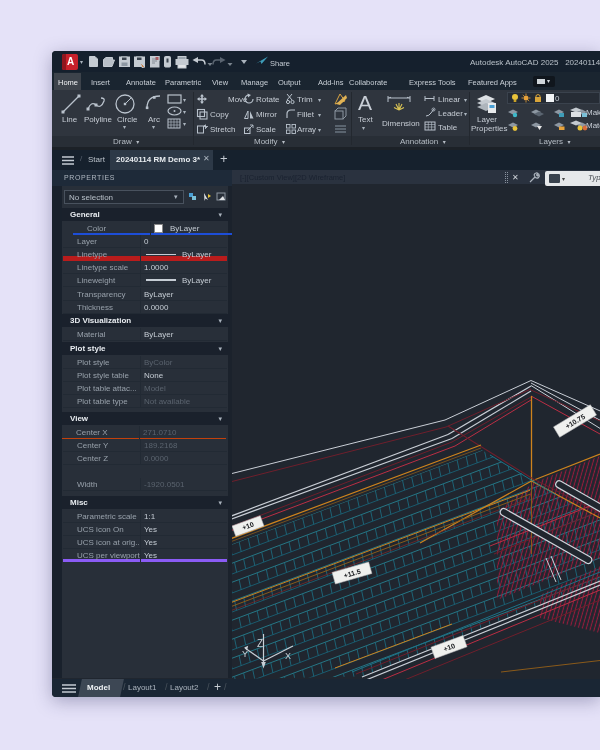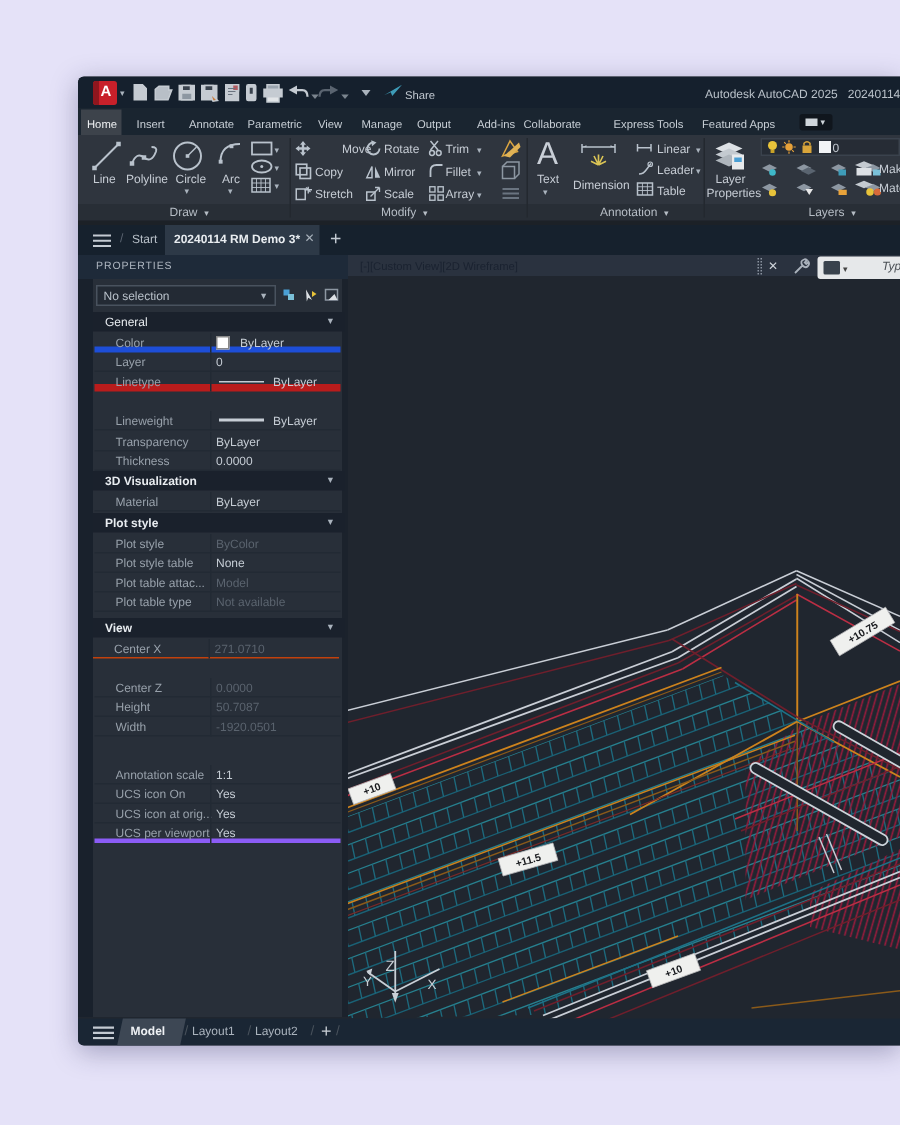--- a/index.html
+++ b/index.html
@@ -300,39 +300,44 @@
       <rect x="1" y="2" width="4" height="4" fill="#4a9fd4"></rect>
       <rect x="4" y="5" width="4" height="4" fill="#7ac0d8"></rect>
 <path d="M16 2 L20 9 L17.5 7.5 L16.5 10 Z" fill="#dde1e5"></path>
       <path d="M20 3 L23 5 L20 7" fill="#e8c33a"></path>
 <rect x="29" y="2" width="8" height="7" fill="none" stroke="#8d97a2"></rect>
       <path d="M31 9 L35 5 L37 9 Z" fill="#dde1e5"></path>
     </svg>
 
 <div class="abs" style="left:0;top:119px;width:0;height:0"></div>
 <div style="position:absolute;left:10px;top:157.0px;width:168px;height:13px;background:#1a212c">
-<div style="position:absolute;left:8px;top:0;font-size:8px;line-height:13px;color:#e8ecf0;font-weight:normal">General</div>
+<div style="position:absolute;left:8px;top:0;font-size:8px;line-height:13px;color:#e8ecf0;font-weight:bold">General</div>
 <div style="position:absolute;right:8px;top:0;font-size:7px;line-height:13px;color:#aab3bd">▾</div>
     </div>
-<div style="position:absolute;left:11px;top:171.0px;width:164px;height:13px;border-bottom:4px solid #1d4ed8">
+<div style="position:absolute;left:21px;top:171.0px;width:164px;height:13px;border-bottom:2px solid #1d4ed8">
 <div style="position:absolute;left:14px;top:0;width:64px;height:13px;font-size:8px;line-height:13px;color:#98a1ab;overflow:hidden;white-space:nowrap">Color</div>
 <div style="position:absolute;left:77px;top:0;width:1px;height:13px;background:#222a34"></div>
 <div style="position:absolute;left:81px;top:0;width:83px;height:13px;font-size:8px;line-height:13px;color:#c6cdd5;white-space:nowrap;overflow:hidden"><span style="padding-left:16px">ByLayer</span></div>
       <div style="position:absolute;left:81px;top:2px;width:9px;height:9px;background:#fff;border:1px solid #888"></div>
     </div>
 <div style="position:absolute;left:11px;top:184.1px;width:164px;height:13px;border-bottom:1px solid #222a34">
 <div style="position:absolute;left:14px;top:0;width:64px;height:13px;font-size:8px;line-height:13px;color:#98a1ab;overflow:hidden;white-space:nowrap">Layer</div>
 <div style="position:absolute;left:77px;top:0;width:1px;height:13px;background:#222a34"></div>
 <div style="position:absolute;left:81px;top:0;width:83px;height:13px;font-size:8px;line-height:13px;color:#c6cdd5;white-space:nowrap;overflow:hidden">0</div>
     </div>
 <div style="position:absolute;left:11px;top:197.2px;width:164px;height:13px;border-bottom:5px solid #b91c1c">
 <div style="position:absolute;left:14px;top:0;width:64px;height:13px;font-size:8px;line-height:13px;color:#98a1ab;overflow:hidden;white-space:nowrap">Linetype</div>
 <div style="position:absolute;left:77px;top:0;width:1px;height:13px;background:#222a34"></div>
 <div style="position:absolute;left:81px;top:0;width:83px;height:13px;font-size:8px;line-height:13px;color:#c6cdd5;white-space:nowrap;overflow:hidden"><span style="padding-left:38px">ByLayer</span></div>
       <div style="position:absolute;left:83px;top:6px;width:30px;height:1px;background:#c6cdd5"></div>
+    </div>
+<div style="position:absolute;left:11px;top:210.3px;width:164px;height:13px;border-bottom:1px solid #222a34">
+<div style="position:absolute;left:14px;top:0;width:64px;height:13px;font-size:8px;line-height:13px;color:#98a1ab;overflow:hidden;white-space:nowrap">Linetype scale</div>
+<div style="position:absolute;left:77px;top:0;width:1px;height:13px;background:#222a34"></div>
+<div style="position:absolute;left:81px;top:0;width:83px;height:13px;font-size:8px;line-height:13px;color:#c6cdd5;white-space:nowrap;overflow:hidden">1.0000</div>
     </div>
 <div style="position:absolute;left:11px;top:223.4px;width:164px;height:13px;border-bottom:1px solid #222a34">
 <div style="position:absolute;left:14px;top:0;width:64px;height:13px;font-size:8px;line-height:13px;color:#98a1ab;overflow:hidden;white-space:nowrap">Lineweight</div>
 <div style="position:absolute;left:77px;top:0;width:1px;height:13px;background:#222a34"></div>
 <div style="position:absolute;left:81px;top:0;width:83px;height:13px;font-size:8px;line-height:13px;color:#c6cdd5;white-space:nowrap;overflow:hidden"><span style="padding-left:38px">ByLayer</span></div>
       <div style="position:absolute;left:83px;top:5px;width:30px;height:2px;background:#c6cdd5"></div>
     </div>
 <div style="position:absolute;left:11px;top:236.5px;width:164px;height:13px;border-bottom:1px solid #222a34">
 <div style="position:absolute;left:14px;top:0;width:64px;height:13px;font-size:8px;line-height:13px;color:#98a1ab;overflow:hidden;white-space:nowrap">Transparency</div>
 <div style="position:absolute;left:77px;top:0;width:1px;height:13px;background:#222a34"></div>
@@ -378,37 +383,41 @@
     </div>
 <div style="position:absolute;left:10px;top:360.5px;width:168px;height:13px;background:#1a212c">
 <div style="position:absolute;left:8px;top:0;font-size:8px;line-height:13px;color:#e8ecf0;font-weight:bold">View</div>
 <div style="position:absolute;right:8px;top:0;font-size:7px;line-height:13px;color:#aab3bd">▾</div>
     </div>
 <div style="position:absolute;left:10px;top:374.5px;width:164px;height:13px;border-bottom:1px solid #c2410c">
 <div style="position:absolute;left:14px;top:0;width:64px;height:13px;font-size:8px;line-height:13px;color:#98a1ab;overflow:hidden;white-space:nowrap">Center X</div>
 <div style="position:absolute;left:77px;top:0;width:1px;height:13px;background:#222a34"></div>
 <div style="position:absolute;left:81px;top:0;width:83px;height:13px;font-size:8px;line-height:13px;color:#5a636e;white-space:nowrap;overflow:hidden">271.0710</div>
     </div>
+<div style="position:absolute;left:11px;top:387.6px;width:164px;height:13px;border-bottom:1px solid #222a34">
+<div style="position:absolute;left:14px;top:0;width:64px;height:13px;font-size:8px;line-height:13px;color:#98a1ab;overflow:hidden;white-space:nowrap">Center Y</div>
+<div style="position:absolute;left:77px;top:0;width:1px;height:13px;background:#222a34"></div>
+<div style="position:absolute;left:81px;top:0;width:83px;height:13px;font-size:8px;line-height:13px;color:#5a636e;white-space:nowrap;overflow:hidden">189.2168</div>
+    </div>
 <div style="position:absolute;left:11px;top:400.7px;width:164px;height:13px;border-bottom:1px solid #222a34">
 <div style="position:absolute;left:14px;top:0;width:64px;height:13px;font-size:8px;line-height:13px;color:#98a1ab;overflow:hidden;white-space:nowrap">Center Z</div>
 <div style="position:absolute;left:77px;top:0;width:1px;height:13px;background:#222a34"></div>
 <div style="position:absolute;left:81px;top:0;width:83px;height:13px;font-size:8px;line-height:13px;color:#5a636e;white-space:nowrap;overflow:hidden">0.0000</div>
     </div>
-<div style="position:absolute;left:11px;top:413.8px;width:164px;height:13px;border-bottom:1px solid #222a34">
-<div style="position:absolute;left:14px;top:0;width:64px;height:13px;font-size:8px;line-height:13px;color:#98a1ab;overflow:hidden;white-space:nowrap">Height</div>
-<div style="position:absolute;left:77px;top:0;width:1px;height:13px;background:#222a34"></div>
-<div style="position:absolute;left:81px;top:0;width:83px;height:13px;font-size:8px;line-height:13px;color:#5a636e;white-space:nowrap;overflow:hidden">50.7087</div>
-    </div>
 <div style="position:absolute;left:11px;top:426.9px;width:164px;height:13px;border-bottom:1px solid #222a34">
 <div style="position:absolute;left:14px;top:0;width:64px;height:13px;font-size:8px;line-height:13px;color:#98a1ab;overflow:hidden;white-space:nowrap">Width</div>
 <div style="position:absolute;left:77px;top:0;width:1px;height:13px;background:#222a34"></div>
 <div style="position:absolute;left:81px;top:0;width:83px;height:13px;font-size:8px;line-height:13px;color:#5a636e;white-space:nowrap;overflow:hidden">-1920.0501</div>
     </div>
+<div style="position:absolute;left:10px;top:444.5px;width:168px;height:13px;background:#1a212c">
+<div style="position:absolute;left:8px;top:0;font-size:8px;line-height:13px;color:#e8ecf0;font-weight:bold">Misc</div>
+<div style="position:absolute;right:8px;top:0;font-size:7px;line-height:13px;color:#aab3bd">▾</div>
+    </div>
 <div style="position:absolute;left:11px;top:458.5px;width:164px;height:13px;border-bottom:1px solid #222a34">
-<div style="position:absolute;left:14px;top:0;width:64px;height:13px;font-size:8px;line-height:13px;color:#98a1ab;overflow:hidden;white-space:nowrap">Annotation scale</div>
+<div style="position:absolute;left:14px;top:0;width:64px;height:13px;font-size:8px;line-height:13px;color:#98a1ab;overflow:hidden;white-space:nowrap">Parametric scale</div>
 <div style="position:absolute;left:77px;top:0;width:1px;height:13px;background:#222a34"></div>
 <div style="position:absolute;left:81px;top:0;width:83px;height:13px;font-size:8px;line-height:13px;color:#c6cdd5;white-space:nowrap;overflow:hidden">1:1</div>
     </div>
 <div style="position:absolute;left:11px;top:471.6px;width:164px;height:13px;border-bottom:1px solid #222a34">
 <div style="position:absolute;left:14px;top:0;width:64px;height:13px;font-size:8px;line-height:13px;color:#98a1ab;overflow:hidden;white-space:nowrap">UCS icon On</div>
 <div style="position:absolute;left:77px;top:0;width:1px;height:13px;background:#222a34"></div>
 <div style="position:absolute;left:81px;top:0;width:83px;height:13px;font-size:8px;line-height:13px;color:#c6cdd5;white-space:nowrap;overflow:hidden">Yes</div>
     </div>
 <div style="position:absolute;left:11px;top:484.7px;width:164px;height:13px;border-bottom:1px solid #222a34">
 <div style="position:absolute;left:14px;top:0;width:64px;height:13px;font-size:8px;line-height:13px;color:#98a1ab;overflow:hidden;white-space:nowrap">UCS icon at orig...</div>

